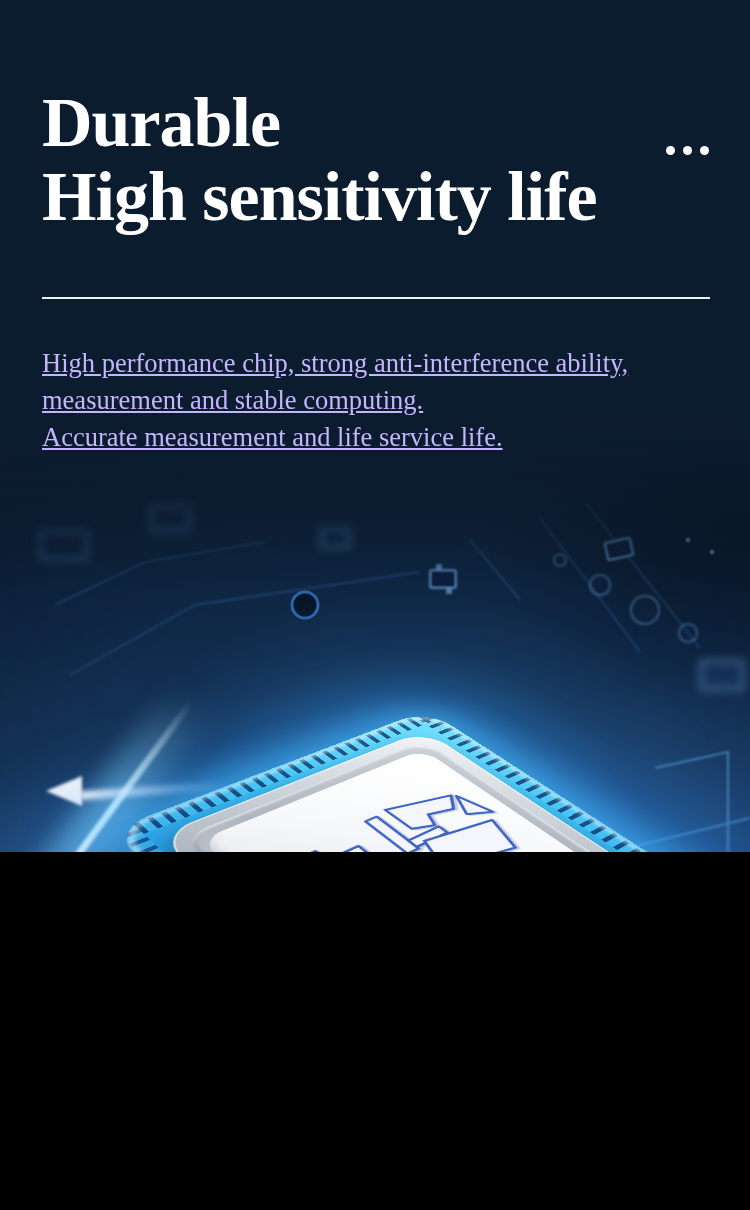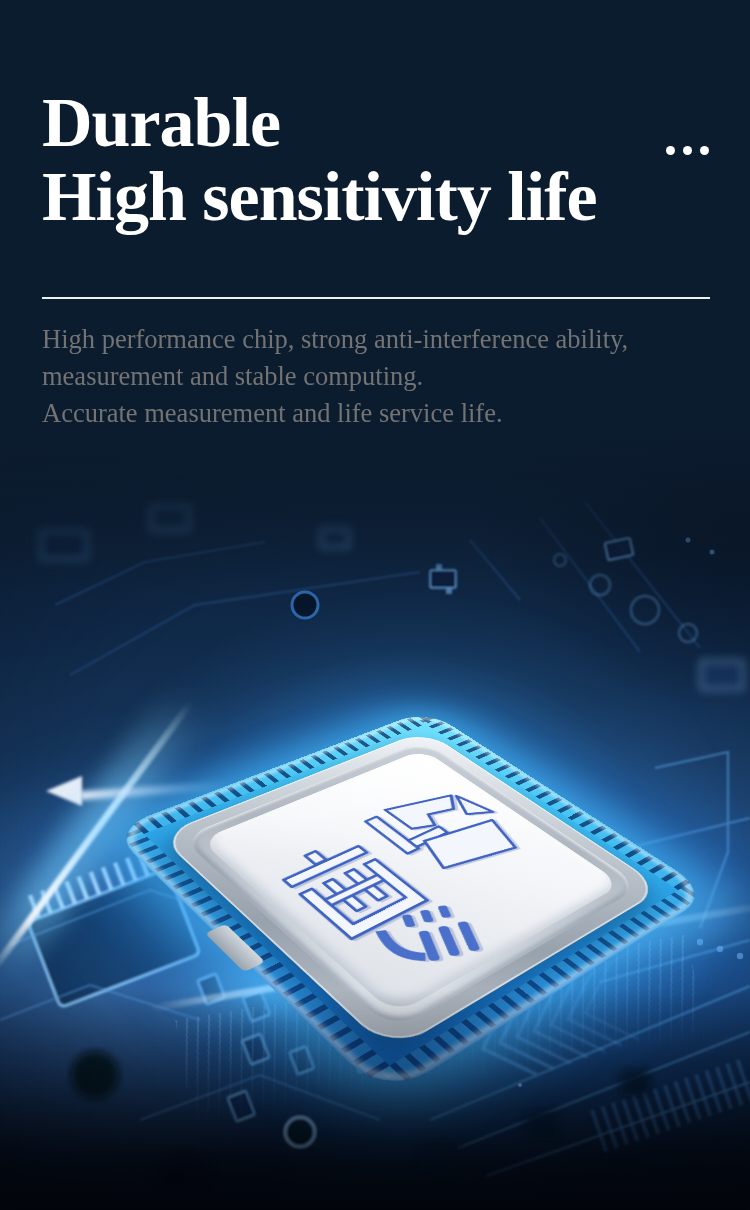--- a/index.html
+++ b/index.html
@@ -1,27 +1,27 @@
 <!DOCTYPE html>
 <html><head>
 <meta charset="utf-8">
 <style>
   html,body{margin:0;padding:0;background:#000;}
-  .page{position:relative;width:750px;height:1210px;overflow:hidden;
+  .page{position:relative;width:750px;height:852px;overflow:hidden;
         background:#0c1c2f;font-family:"Liberation Serif","DejaVu Serif",serif;}
 
   
   .header{position:absolute;left:0;top:0;width:750px;z-index:5;}
   .title{margin:86px 40px 0 42px;color:#ffffff;font-weight:700;
          font-size:70px;line-height:74px;letter-spacing:-1px;}
   .dots{position:absolute;top:146px;right:41px;display:flex;gap:8px;}
   .dots i{width:9px;height:9px;border-radius:50%;background:#ffffff;display:block;}
   .divider{position:absolute;left:42px;top:297px;width:668px;height:2px;background:#eef1f4;}
-  .lead{position:absolute;left:42px;top:294px;width:660px;color:#737373;
-        font-size:26.5px;line-height:37px;}
+  .lead{position:absolute;left:42px;top:318px;width:660px;color:#c4b5fd;
+        font-size:26.5px;line-height:37px;text-decoration:underline;}
   .lead span{display:block;}
 
   
   .hero{position:absolute;left:0;top:420px;width:750px;height:790px;overflow:hidden;}
   .board-base{position:absolute;inset:0;
     background:
       radial-gradient(340px 300px at 411px 440px, rgba(90,195,255,.30), rgba(90,195,255,0) 70%),
       radial-gradient(330px 300px at 110px 560px, rgba(110,165,230,.33), rgba(110,165,230,0) 72%),
       radial-gradient(300px 260px at 690px 450px, rgba(60,125,205,.22), rgba(60,125,205,0) 75%),
       radial-gradient(360px 280px at 740px 80px, rgba(5,10,20,.55), rgba(5,10,20,0) 75%),

